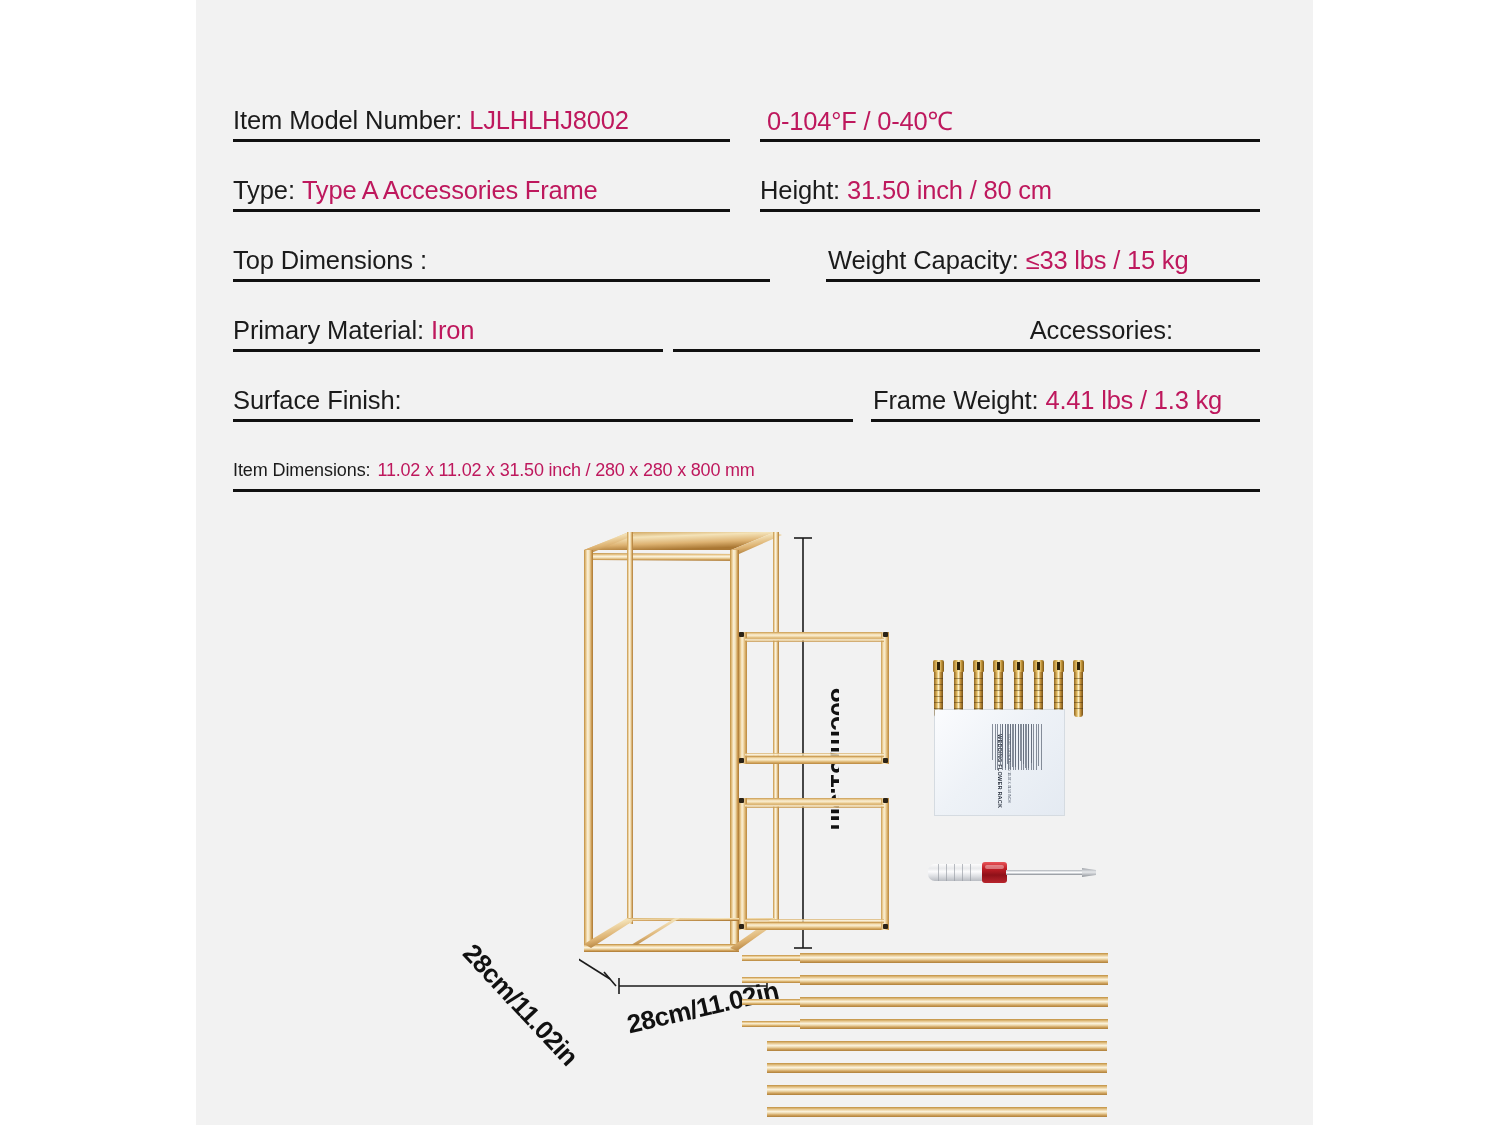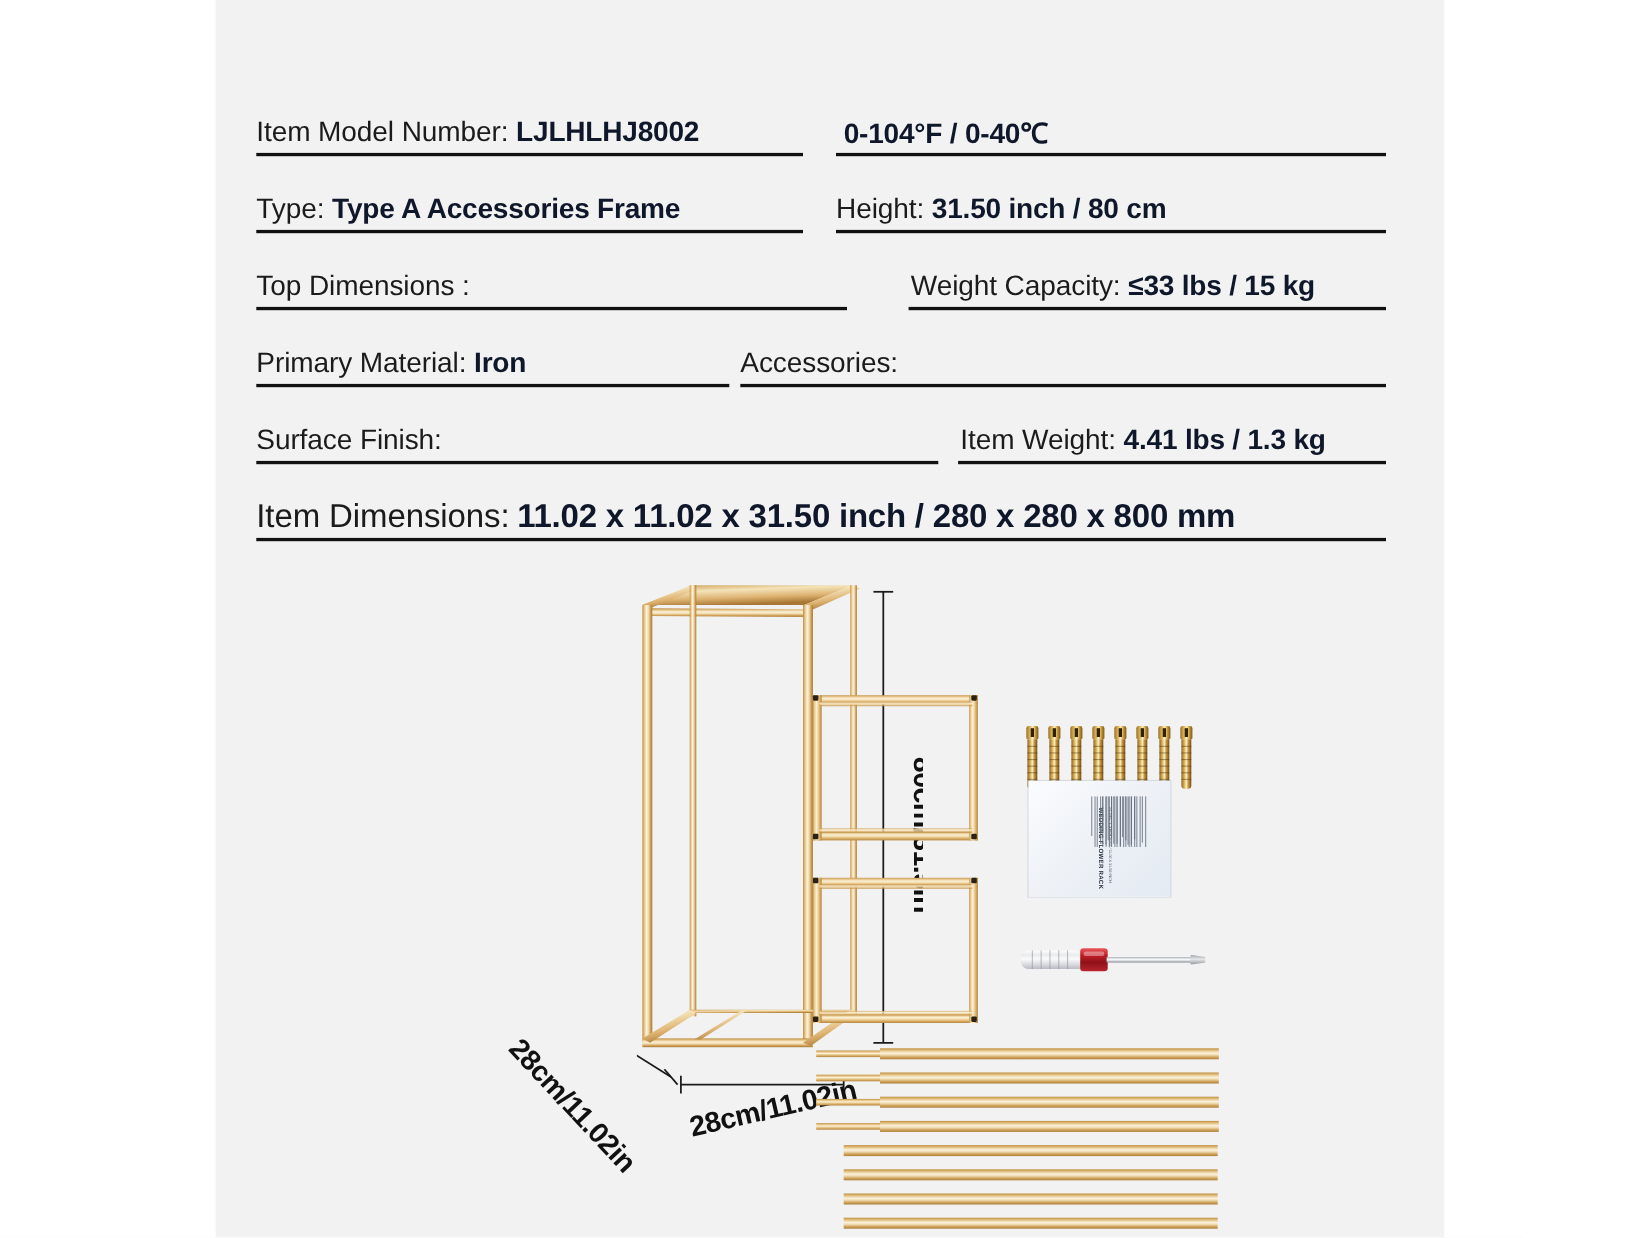--- a/index.html
+++ b/index.html
@@ -59,30 +59,30 @@
   .spec-rule.full  { left: 0px;   width: 1027px; }
 
   .lbl {
     font-size: 25.5px;
     color: #1b1b1b;
     font-weight: 400;
     letter-spacing: -0.1px;
   }
   .val {
     font-size: 25.5px;
-    color: #0f172a;
-    font-weight: bold;
+    color: #be185d;
+    font-weight: normal;
     letter-spacing: -0.2px;
     margin-left: 7px;
   }
   .spec-cell.dense .lbl,
-  .spec-cell.dense .val { font-size: 30px; }
+  .spec-cell.dense .val { font-size: 18px; }
   .right-ind-2 { left: 527px !important; }
   .right-ind-3 { left: 595px !important; }
-  .right-ind-4 { left: 440px !important; }
+  .right-ind-4 { left: 440px !important; justify-content: flex-end; }
   .right-ind-5 { left: 640px !important; }
 
   
   #illus {
     position: absolute;
     left: 0;
     top: 480px;
     width: 1117px;
     height: 645px;
   }
@@ -280,21 +280,21 @@
       </div>
       <div class="spec-rule left" style="width:430px"></div>
       <div class="spec-rule right" style="left:440px;width:587px"></div>
     </div>
 
     <div class="spec-row">
       <div class="spec-cell left">
         <span class="lbl">Surface Finish:</span>
       </div>
       <div class="spec-cell right right-ind-5">
-        <span class="lbl">Item Weight:</span>
+        <span class="lbl">Frame Weight:</span>
         <span class="val">4.41 lbs / 1.3 kg</span>
       </div>
       <div class="spec-rule left" style="width:620px"></div>
       <div class="spec-rule right" style="left:638px;width:389px"></div>
     </div>
 
     <div class="spec-row">
       <div class="spec-cell full dense">
         <span class="lbl">Item Dimensions:</span>
         <span class="val">11.02 x 11.02 x 31.50 inch / 280 x 280 x 800 mm</span>

